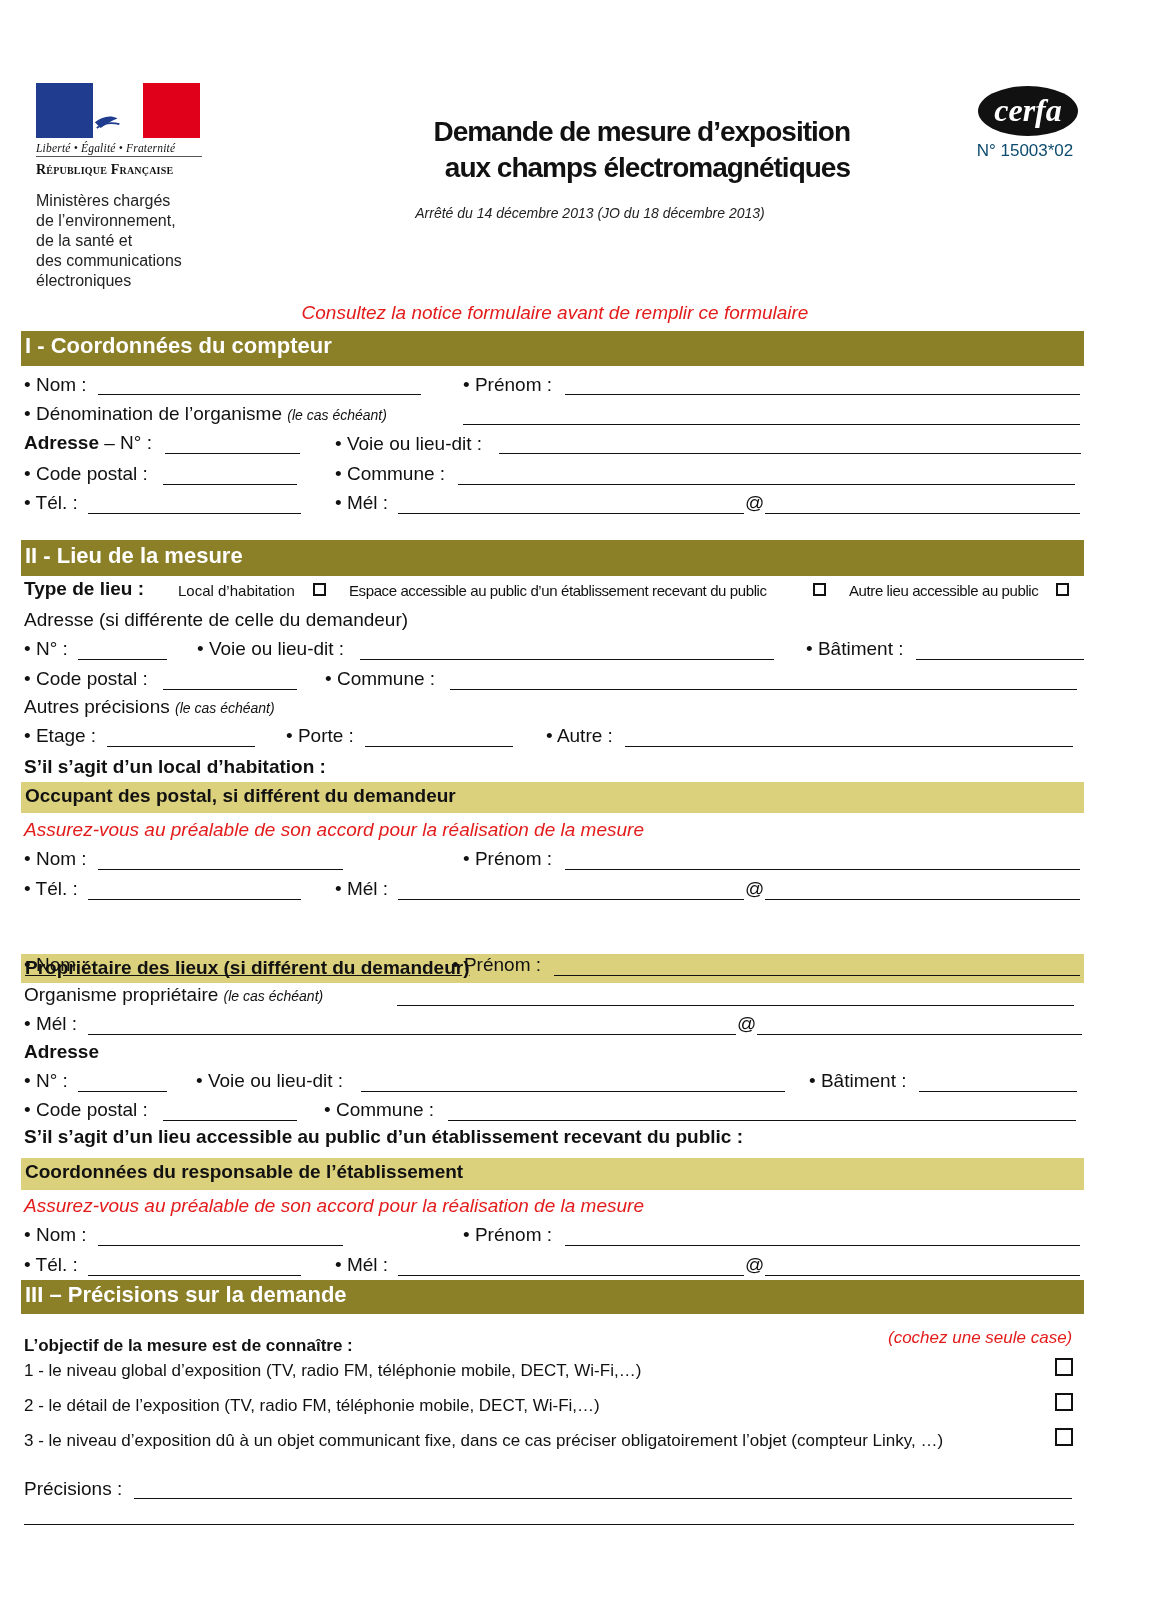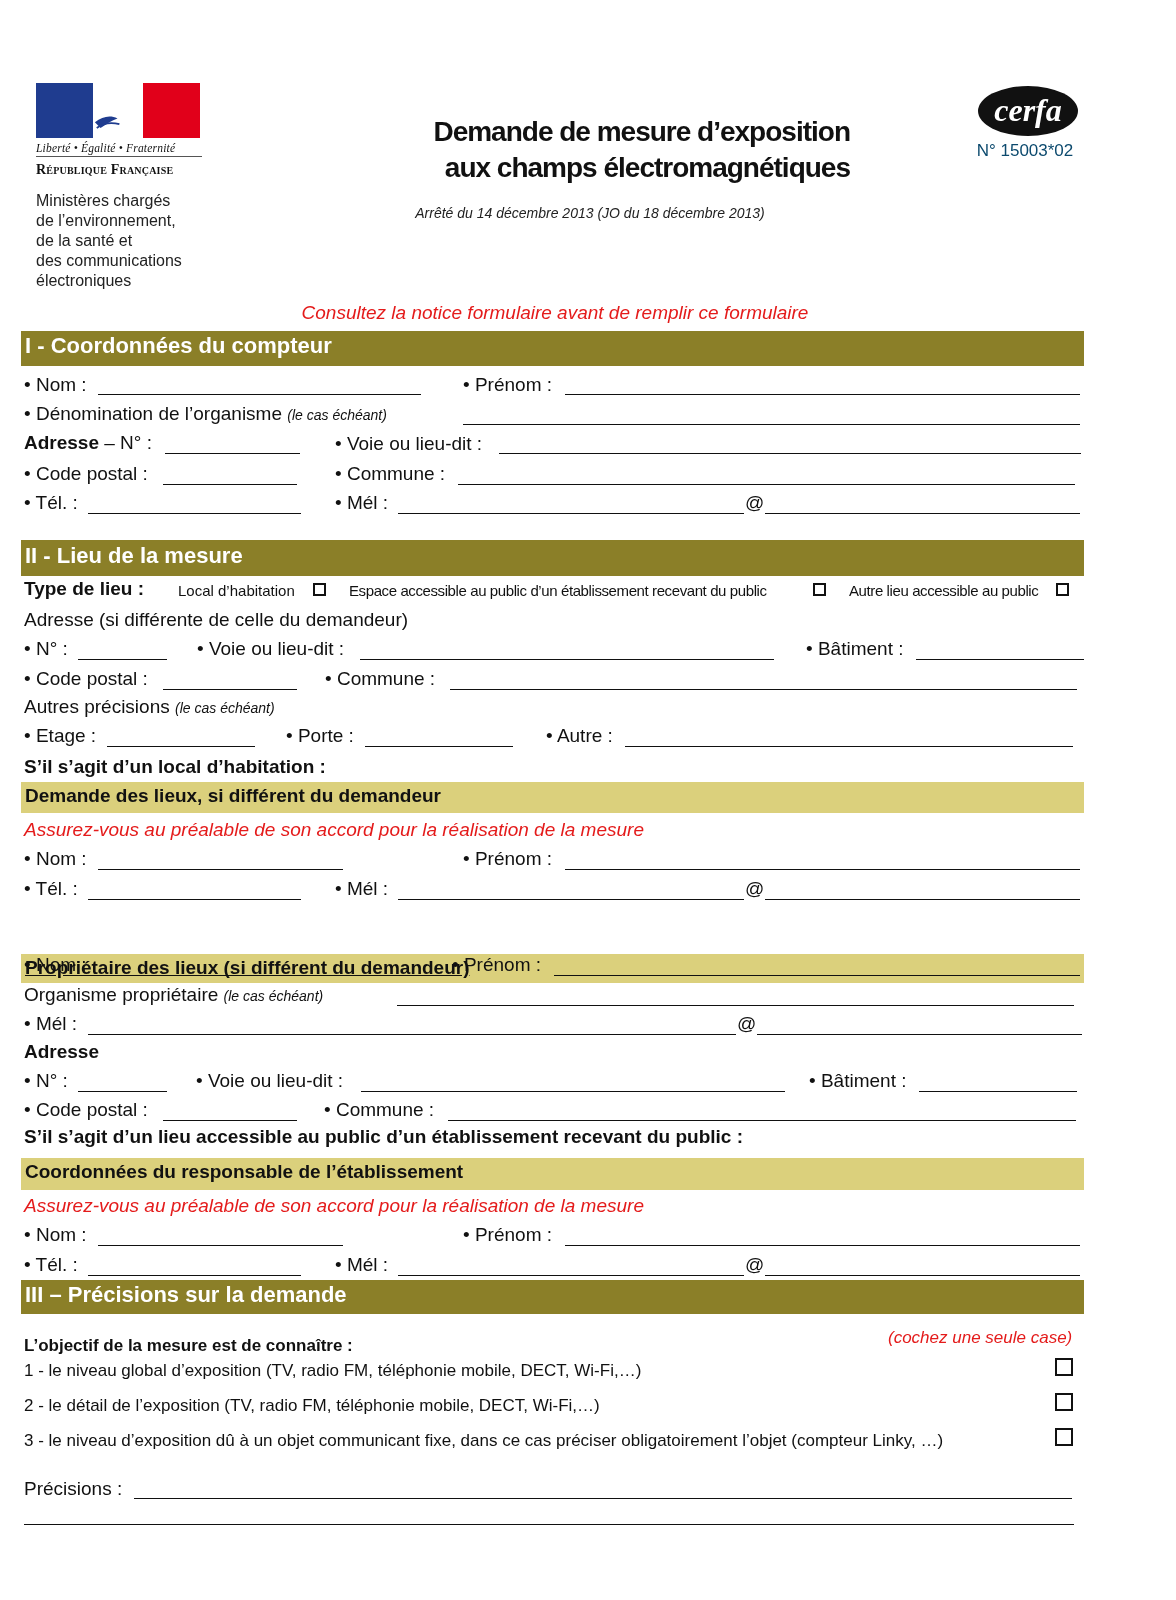--- a/index.html
+++ b/index.html
@@ -117,21 +117,21 @@
 
 <span class="t" style="left:24px;top:725px;">• Etage :</span>
 <div class="line" style="left:107px;top:728px;width:148px;height:18px;"></div>
 <span class="t" style="left:286px;top:725px;">• Porte :</span>
 <div class="line" style="left:365px;top:728px;width:148px;height:18px;"></div>
 <span class="t" style="left:546px;top:725px;">• Autre :</span>
 <div class="line" style="left:625px;top:728px;width:448px;height:18px;"></div>
 
 <span class="t bold" style="left:24px;top:756px;">S’il s’agit d’un local d’habitation :</span>
 
-<div class="subbar" style="top:782px;height:31px;line-height:28px;">Demande des lieux, si différent du demandeur</div>
+<div class="subbar" style="top:782px;height:31px;line-height:28px;">Occupant des postal, si différent du demandeur</div>
 <span class="t red" style="left:24px;top:819px;">Assurez-vous au préalable de son accord pour la réalisation de la mesure</span>
 
 <span class="t" style="left:24px;top:848px;">• Nom :</span>
 <div class="line" style="left:98px;top:851px;width:245px;height:18px;"></div>
 <span class="t" style="left:463px;top:848px;">• Prénom :</span>
 <div class="line" style="left:565px;top:851px;width:515px;height:18px;"></div>
 
 <span class="t" style="left:24px;top:878px;">• Tél. :</span>
 <div class="line" style="left:88px;top:881px;width:213px;height:18px;"></div>
 <span class="t" style="left:335px;top:878px;">• Mél :</span>

